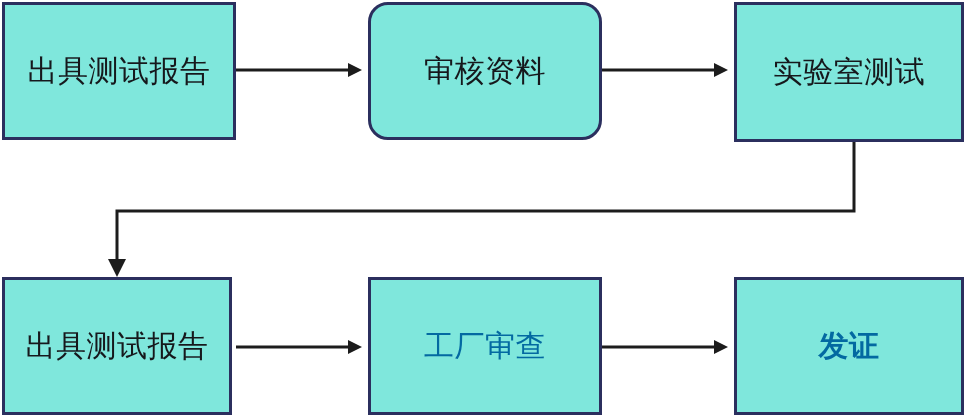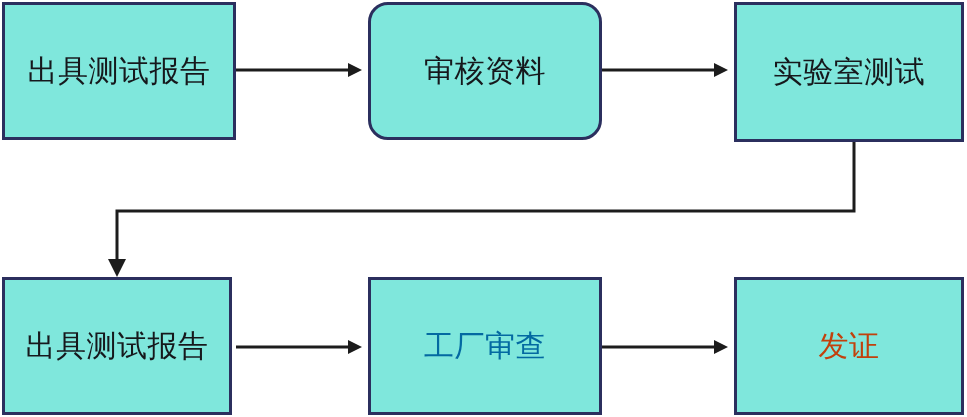--- a/index.html
+++ b/index.html
@@ -98,16 +98,16 @@
 
   <div class="node" style="left: 2px; top: 277px; width: 230px; height: 138px; background: rgb(127, 231, 220); border-color: rgb(43, 47, 94);">
     <span class="node-label" style="color: rgb(22, 24, 28);">出具测试报告</span>
   </div>
 
   <div class="node" style="left: 368px; top: 277px; width: 234px; height: 138px; background: rgb(127, 231, 220); border-color: rgb(43, 47, 94);">
     <span class="node-label" style="color: #0369a1;">工厂审查</span>
   </div>
 
   <div class="node" style="left: 734px; top: 277px; width: 230px; height: 138px; background: rgb(127, 231, 220); border-color: rgb(43, 47, 94);">
-    <span class="node-label" style="color: #c2410c;">发证</span>
+    <span class="node-label" style="color: #0369a1; font-weight: bold;">发证</span>
   </div>
 
 </div>
 
 </body></html>

